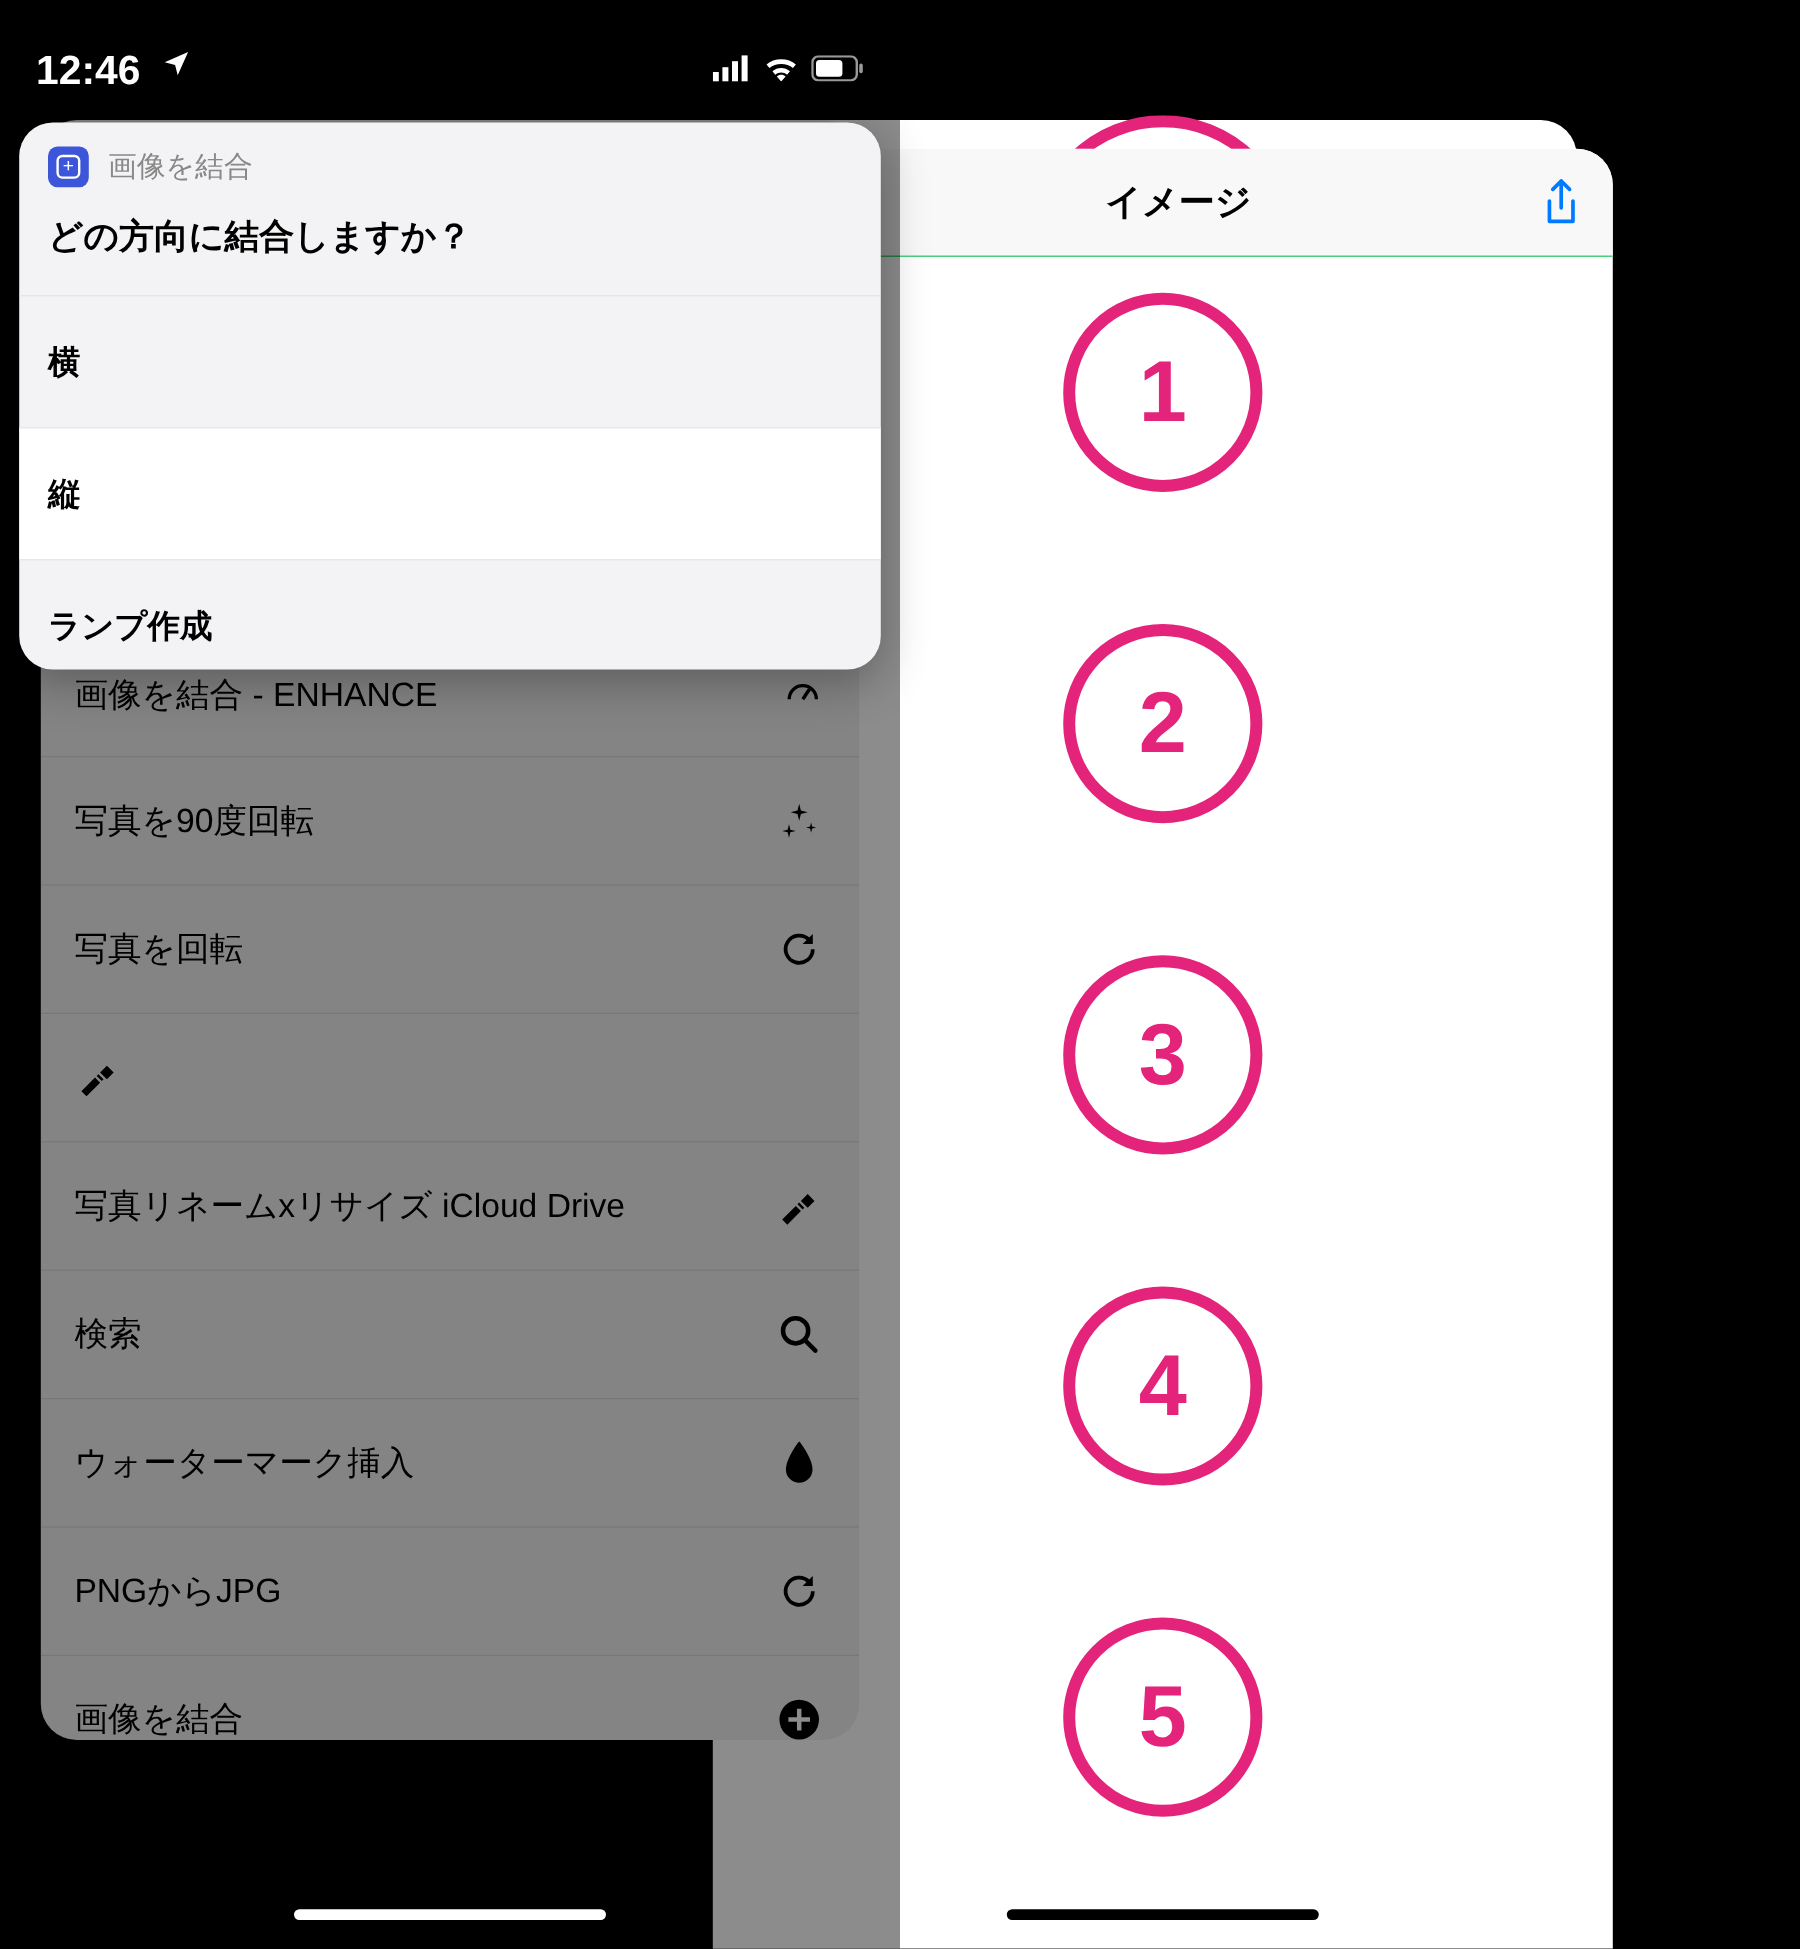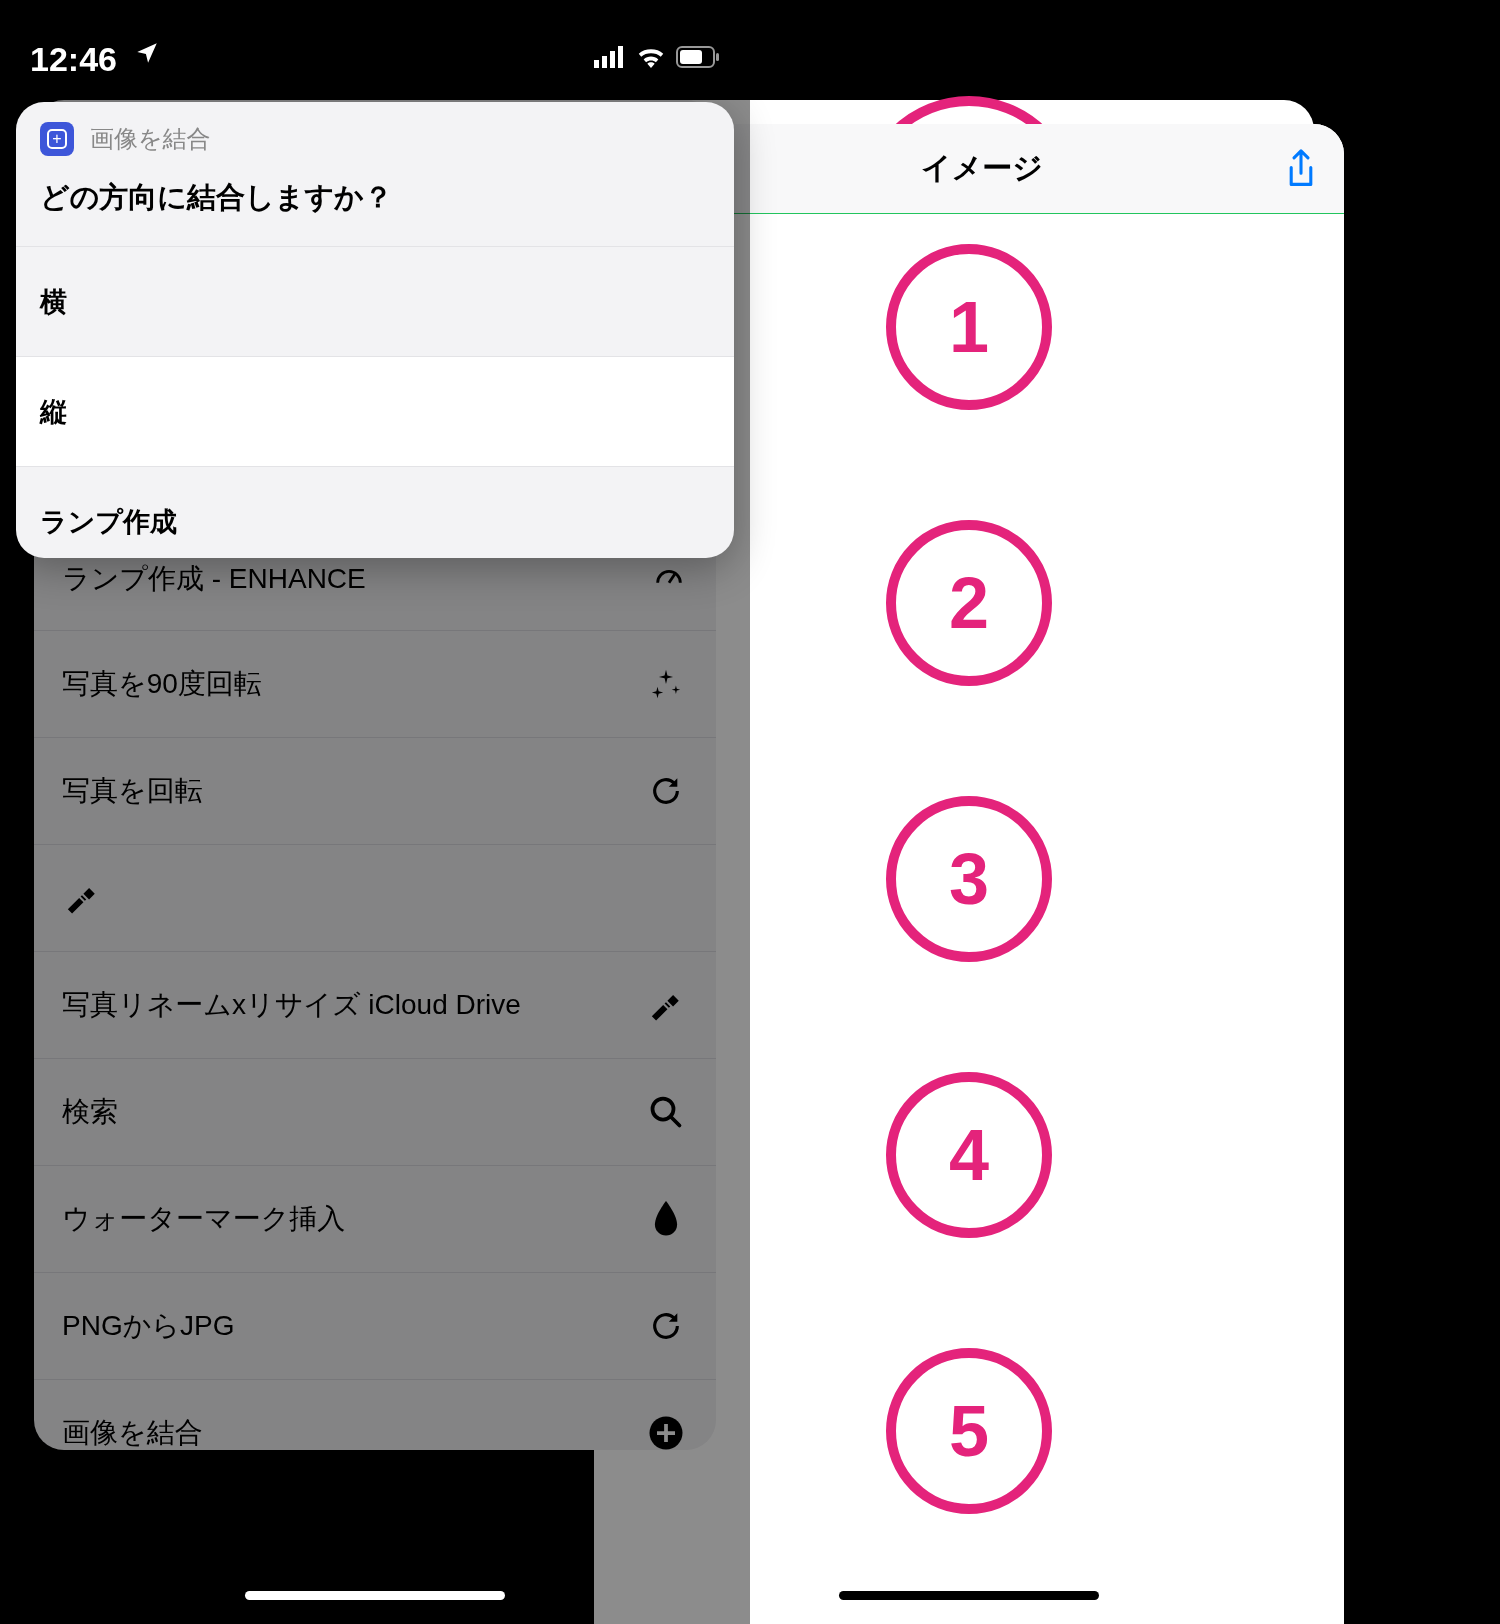--- a/index.html
+++ b/index.html
@@ -92,21 +92,21 @@
               <rect x="4" y="4" width="22" height="14" rx="3" fill="#fff"></rect>
               <rect x="40" y="7" width="3" height="8" rx="1.5" fill="#fff" opacity="0.6"></rect>
             </svg>
         </span>
       </div>
     </div>
 
     <div class="bg-list">
       <div class="bg-list-inner">
         <div class="bg-partial">
-          <span class="lbl">ランプ作成 - ENHANCE</span>
+          <span class="lbl">画像を結合 - ENHANCE</span>
           <span class="ico">
               <svg width="34" height="34" viewBox="0 0 24 24">
                 <path fill="none" stroke="#000" stroke-width="2" d="M4 16a8 8 0 1 1 16 0"></path>
                 <line x1="12" y1="16" x2="16" y2="10" stroke="#000" stroke-width="2"></line>
               </svg>
             </span>
         </div>
         <div class="bg-row">
           <span class="lbl">写真を90度回転</span>
           <span class="ico">

